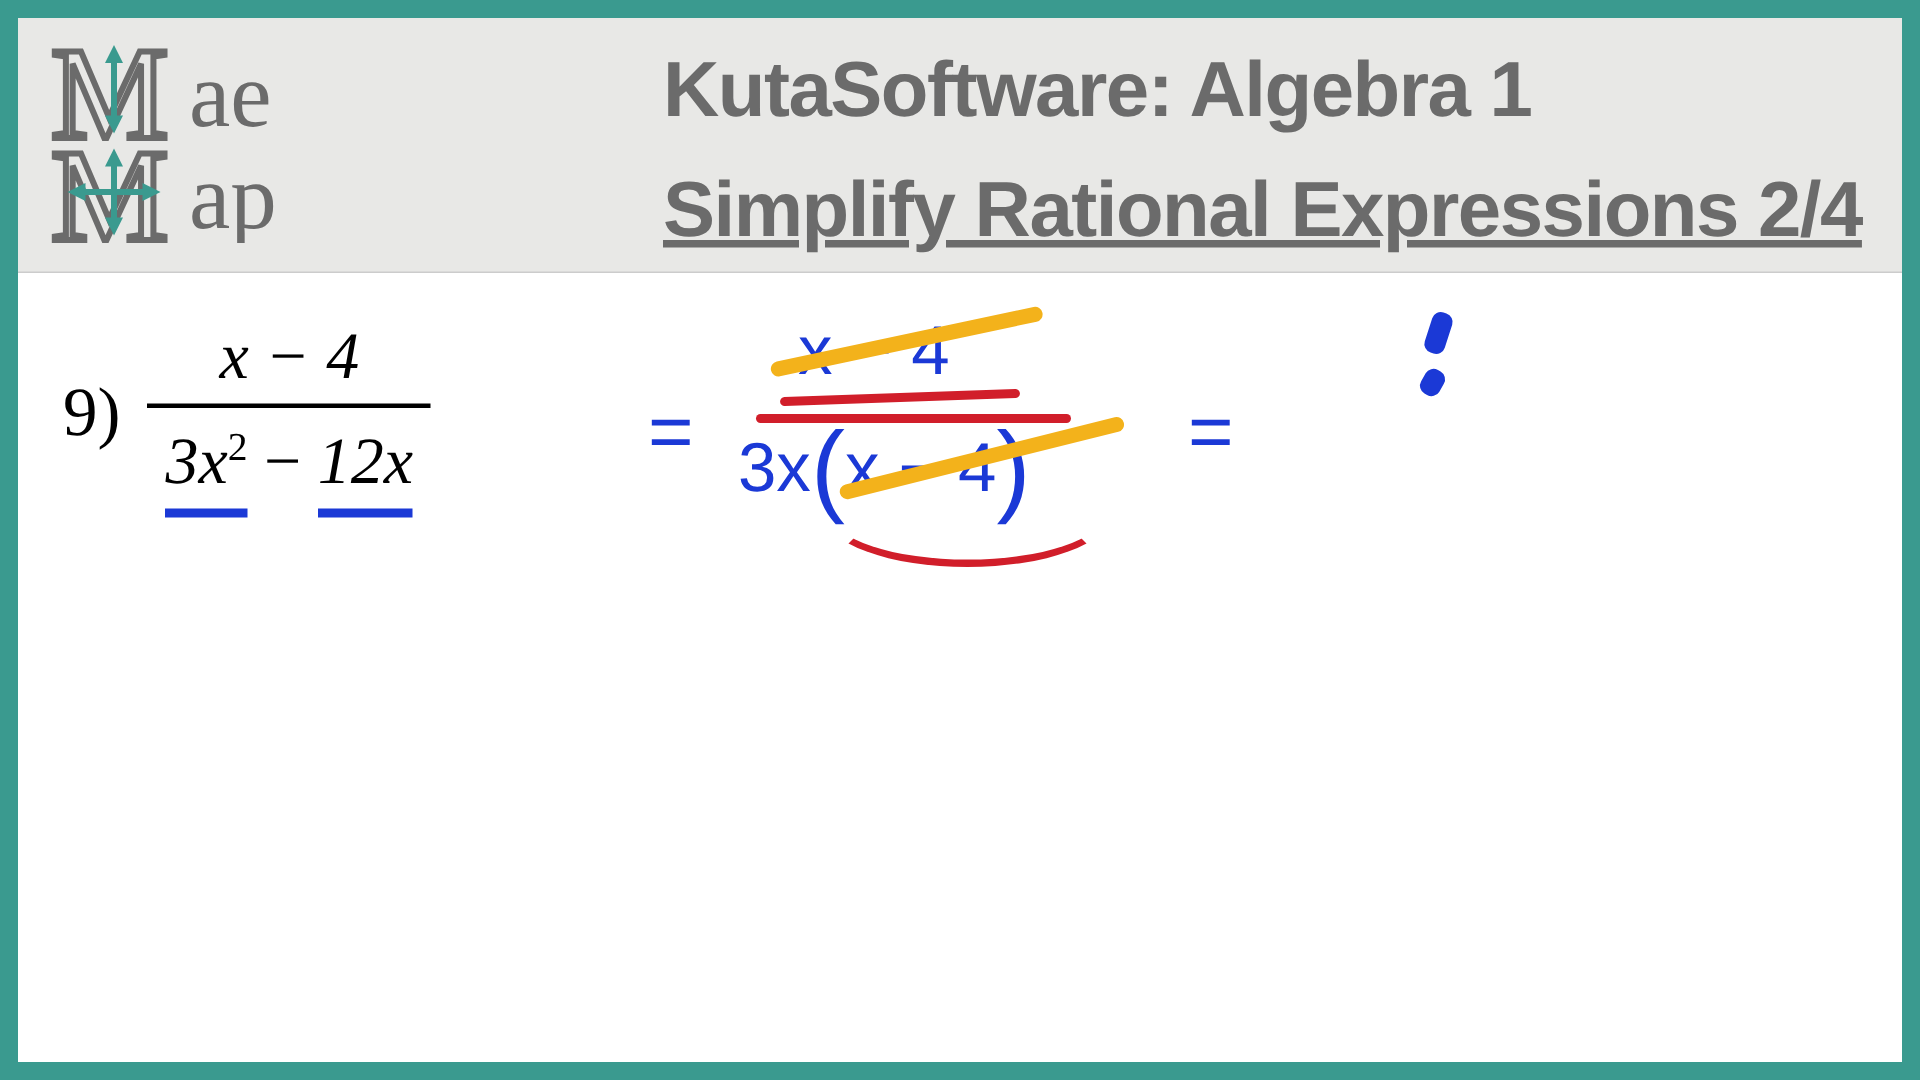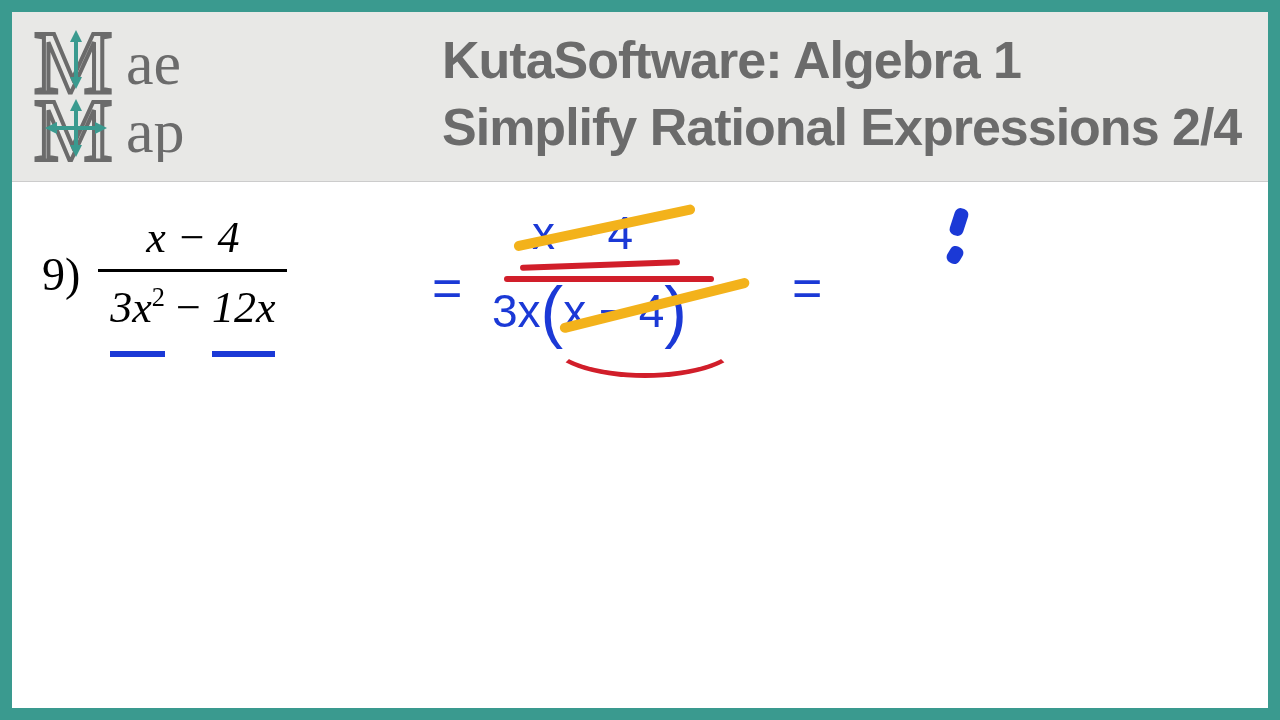--- a/index.html
+++ b/index.html
@@ -27,21 +27,21 @@
   .title-block {
     position: absolute;
     left: 430px;
     top: 18px;
     right: 14px;
     color: #6b6b6b;
     font-weight: 600;
     font-family: Helvetica, Arial, sans-serif;
   }
   .title-line1 { font-size: 52px; letter-spacing: -1px; }
-  .title-line2 { font-size: 52px; letter-spacing: -1px; margin-top: 7px; }
+  .title-line2 { font-size: 52px; letter-spacing: -1px; margin-top: 20px; text-decoration: underline; }
   .content {
     position: relative;
     padding: 30px 30px;
   }
   .problem {
     display: flex;
     align-items: flex-start;
     gap: 18px;
     font-size: 44px;
   }
@@ -55,21 +55,21 @@
     vertical-align: middle;
     position: relative;
   }
   .frac .num { display: block; padding: 0 12px 6px 12px; }
   .frac .bar { display: block; border-top: 3px solid #000; }
   .frac .den { display: block; padding: 10px 12px 0 12px; }
   .sup { font-size: 0.6em; vertical-align: super; }
   .italic { font-style: italic; font-family: 'Times New Roman', serif; }
   .underline-blue {
     border-bottom: 5px solid #1b39d6;
-    padding-bottom: 18px;
+    padding-bottom: 6px;
     display: inline-block;
   }
   .work-area {
     position: absolute;
     left: 30px;
     top: 30px;
     width: 1180px;
     height: 360px;
     pointer-events: none;
   }

